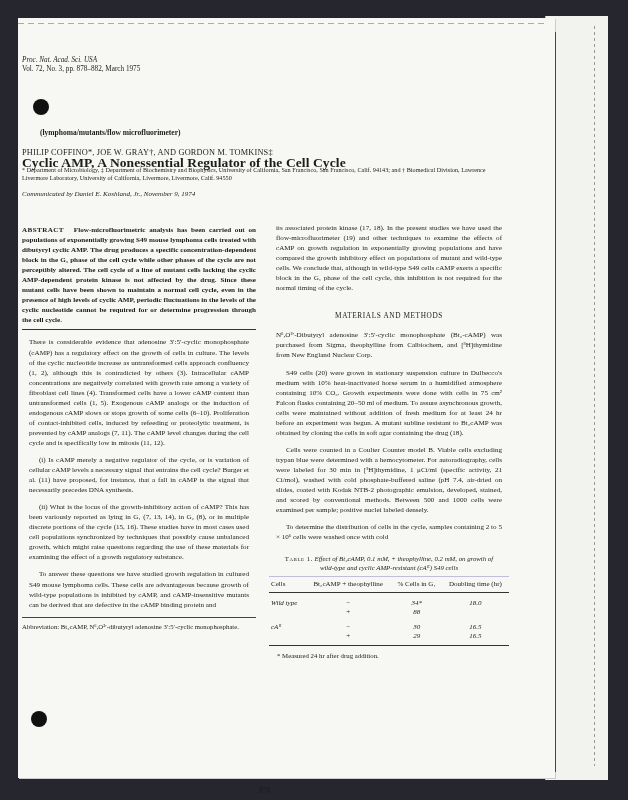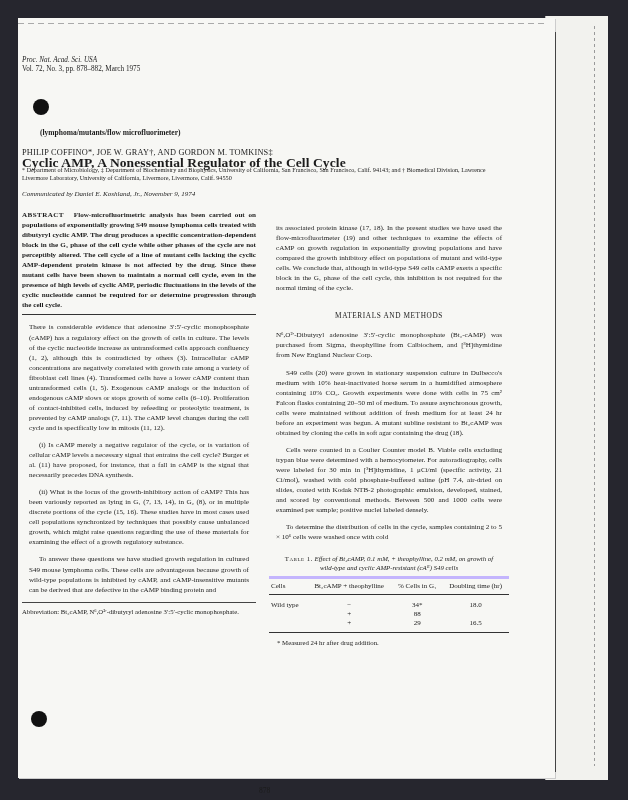--- a/index.html
+++ b/index.html
@@ -40,40 +40,40 @@
   .title {
     position: absolute; left: 22px; top: 107px; font-size: 13.5px; font-weight: bold; letter-spacing: 0.1px; margin-top: 48px;
   }
   .subtitle { position: absolute; left: 40px; top: 128px; font-size: 7.5px; font-weight: bold; }
   .authors { position: absolute; left: 22px; top: 148px; font-size: 8.3px; letter-spacing: 0.2px; }
   .affil { position: absolute; left: 22px; top: 166px; width: 470px; font-size: 6.2px; line-height: 8px; }
   .communicated { position: absolute; left: 22px; top: 190px; font-size: 7px; font-style: italic; }
   .col { position: absolute; font-size: 7.1px; line-height: 10.05px; text-align: justify; }
   .col p { margin: 7px; text-indent: 10px; }
   .col p.noindent { text-indent: 0; }
-  .left { left: 22px; top: 210px; width: 234px; }
+  .left { left: 22px; top: 225px; width: 234px; }
   .right { left: 269px; top: 216px; width: 240px; }
   .abstract { font-weight: bold; font-size: 7.1px; line-height: 10.05px; text-align: justify; }
   .abstract .label { letter-spacing: 0.4px; margin-right: 10px; }
   .rule { border-top: 1px solid #333; margin: 4px 0 3px 0; }
   .rule.double { border-top: 1px solid #444; margin: 6px 0 4px 0; height: 0; }
   .abbrev { font-size: 6.7px; line-height: 9px; margin-top: 4px; }
   .heading { text-align: center; font-weight: normal; font-size: 7.3px; letter-spacing: 0.6px; margin: 18px 0 9px 0; }
   .table-caption { font-size: 6.8px; line-height: 9px; margin: 12px 10px 4px 10px; text-align: center; }
   .table-caption .tlabel { font-variant: small-caps; letter-spacing: 0.5px; }
   .table-caption .italic { font-style: italic; }
   table.data { width: 100%; border-collapse: collapse; font-size: 7px; line-height: 9px; }
   table.data th { font-weight: normal; padding: 3px 2px; vertical-align: bottom; text-align: center; }
   table.data th:first-child { text-align: left; }
-  table.data thead tr { border-top: 3px solid #c4b5fd; border-bottom: 1px solid #333; }
+  table.data thead tr { border-top: 1px solid #c4b5fd; border-bottom: 1px solid #333; }
   table.data td { padding: 0 2px; text-align: center; }
   table.data td:first-child { text-align: left; }
   table.data tr.gap td { padding-top: 6px; }
   table.data tbody tr:last-child td { padding-bottom: 4px; }
-  table.data tbody { border-bottom: 1px solid #333; }
+  table.data tbody { border-bottom: 1px solid #333; font-style: italic; }
   .footnote { font-size: 6.8px; margin-top: 5px; margin-left: 8px; }
   .pagenum { position: absolute; left: 259px; top: 786px; font-size: 7.5px; }
 </style>
 </head>
 <body>
 
 <div class="backpage">
     <div class="edge"></div>
   </div>
 
@@ -136,20 +136,26 @@
         <td>−</td>
         <td>34*</td>
         <td>18.0</td>
       </tr>
       <tr>
         <td></td>
         <td>+</td>
         <td>88</td>
         <td></td>
       </tr>
+      <tr class="gap">
+        <td>cAᴿ</td>
+        <td>−</td>
+        <td>30</td>
+        <td>16.5</td>
+      </tr>
       <tr>
         <td></td>
         <td>+</td>
         <td>29</td>
         <td>16.5</td>
       </tr>
     </tbody>
   </table>
   <div class="footnote">* Measured 24 hr after drug addition.</div>
 </div>

